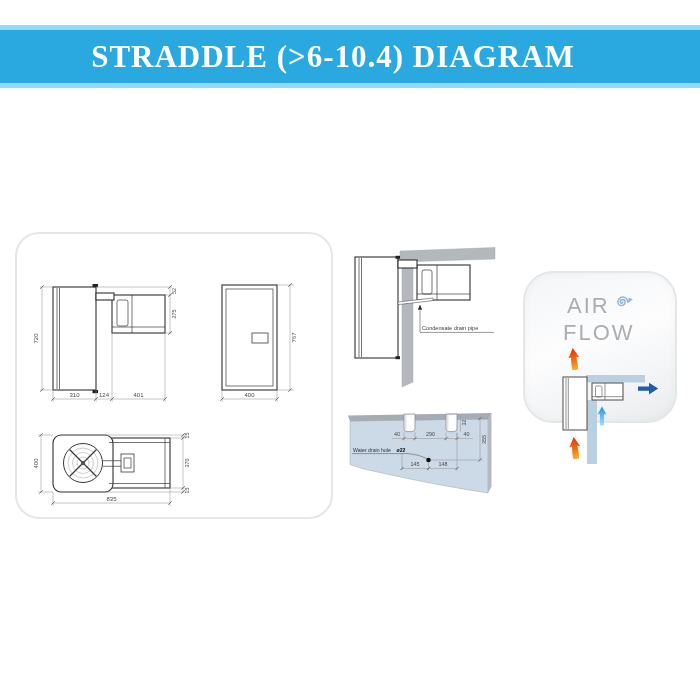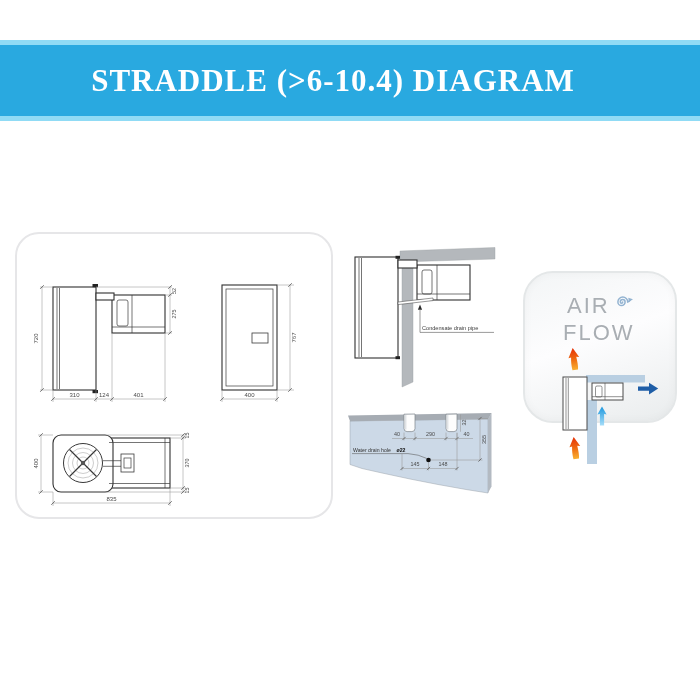--- a/index.html
+++ b/index.html
@@ -1,22 +1,22 @@
 <!DOCTYPE html>
 <html><head>
 <meta charset="utf-8">
 <style>
   html,body{margin:0;padding:0;background:#ffffff;}
   .page{position:relative;width:700px;height:700px;background:#ffffff;overflow:hidden;
         font-family:"Liberation Sans",sans-serif;}
 
   
-  .banner{position:absolute;left:0;top:25px;width:700px;height:81px;box-sizing:border-box;
+  .banner{position:absolute;left:0;top:25px;width:700px;height:63px;box-sizing:border-box;
           background:#29a9e0;border-top:5px solid #90dbf5;border-bottom:5px solid #90dbf5;
-          display:flex;align-items:center;justify-content:center;margin-top:15px;}
+          display:flex;align-items:center;justify-content:center;}
   .banner h1{margin:0;padding:0 34px 0 0;font-family:"Liberation Serif",serif;font-weight:bold;
              font-size:31px;letter-spacing:1px;color:#ffffff;white-space:nowrap;}
 
   
   .views-panel{position:absolute;left:15px;top:232px;width:318px;height:287px;box-sizing:border-box;
                background:#ffffff;border:2px solid #e6e6e8;border-radius:24px;}
   .airflow-panel{position:absolute;left:523px;top:271px;width:154px;height:152px;box-sizing:border-box;
                  border:2px solid #e4e7e8;border-radius:30px;
                  background:linear-gradient(160deg,#f3f5f6 0%,#fdfdfe 45%,#e9eced 100%);
                  box-shadow:inset 0 0 10px rgba(0,0,0,0.035);}

